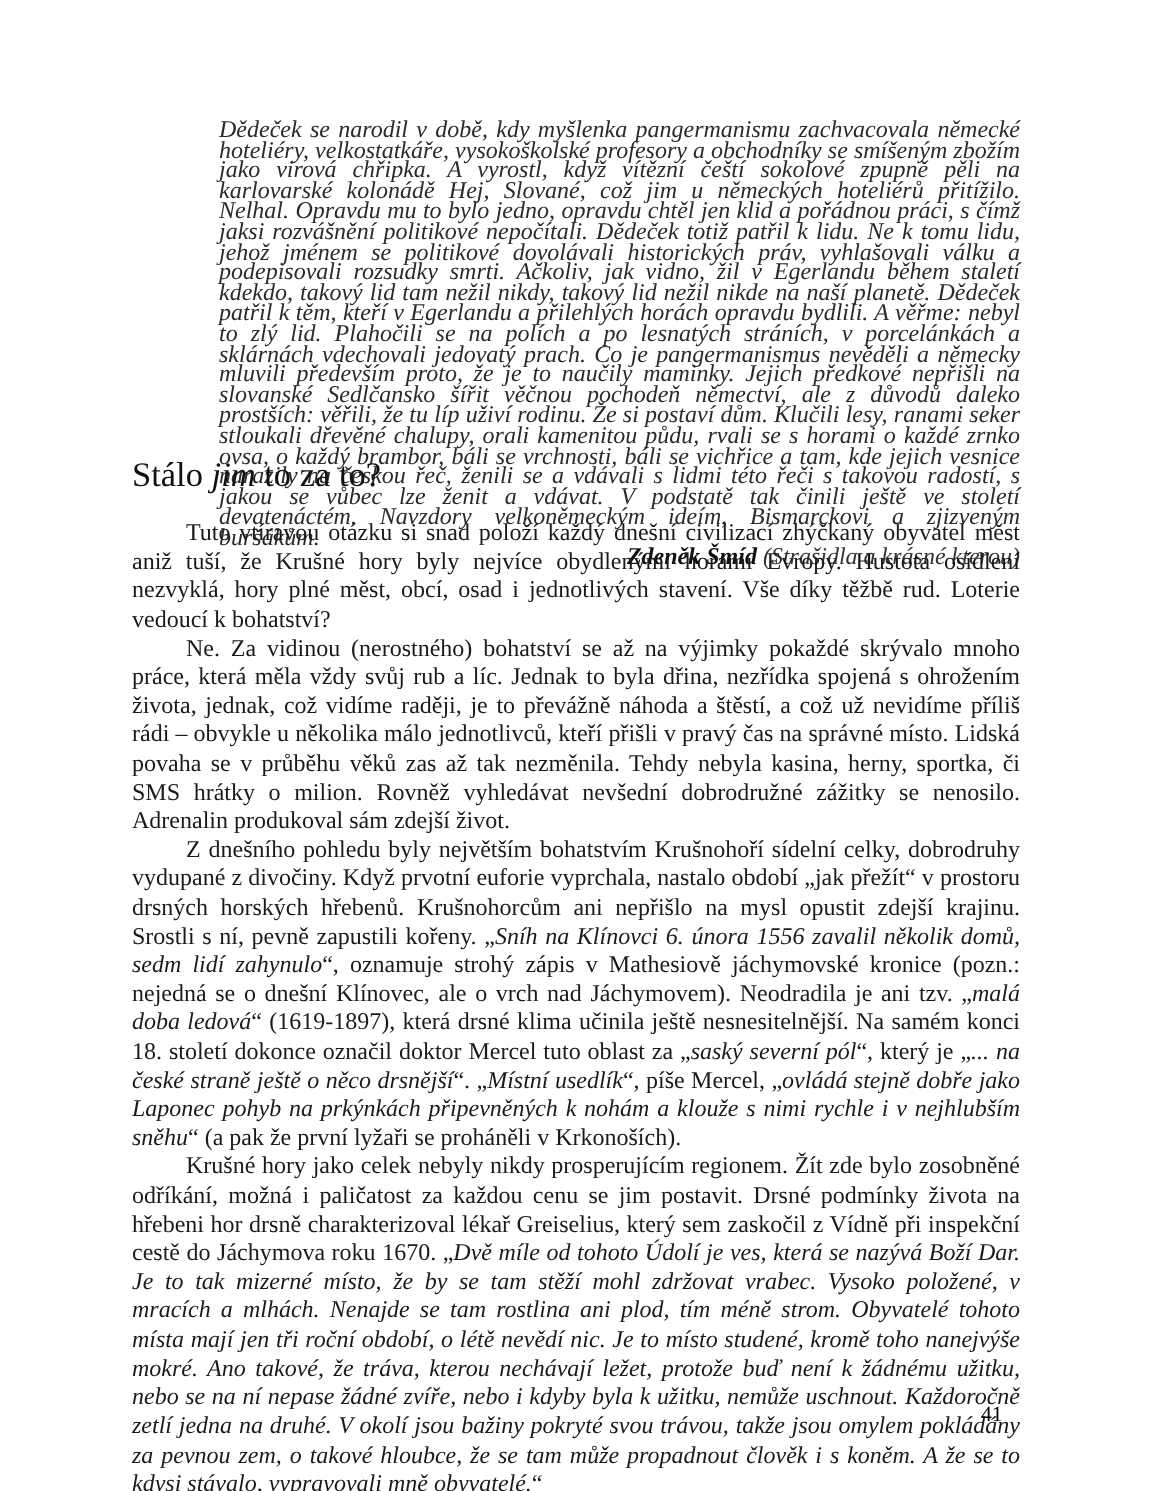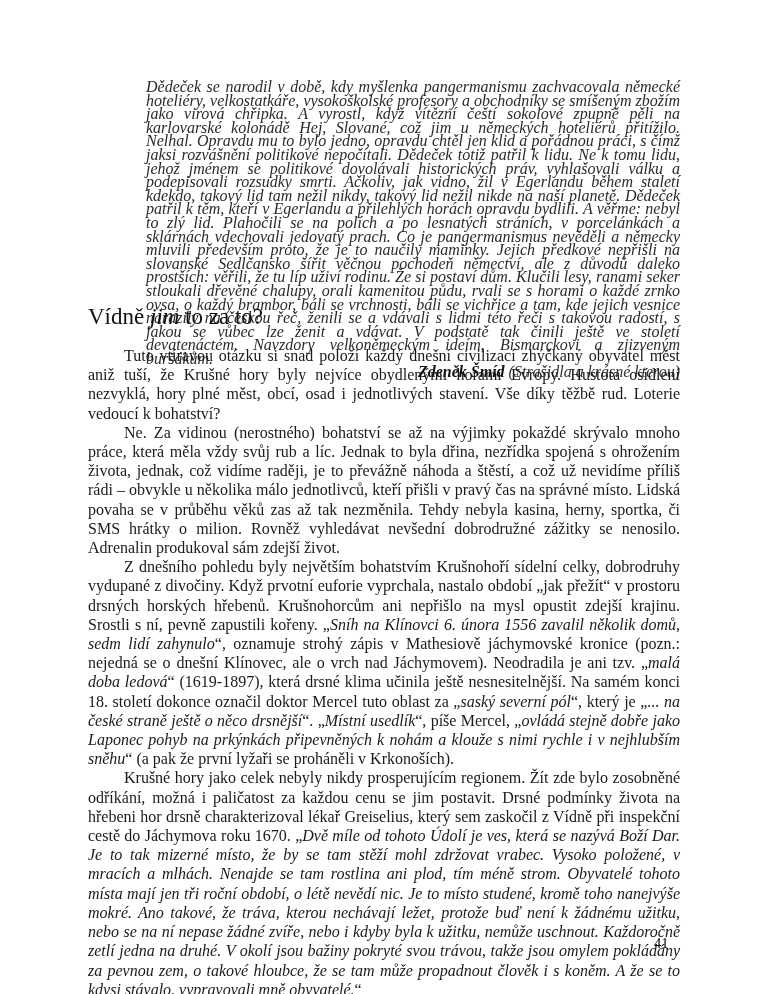--- a/index.html
+++ b/index.html
@@ -75,21 +75,21 @@
 <body>
 
 <div class="epigraph">
   <p>Dědeček se narodil v době, kdy myšlenka pangermanismu zachvacovala německé hoteliéry, velkostatkáře, vysokoškolské profesory a obchodníky se smíšeným zbožím jako virová chřipka. A vyrostl, když vítězní čeští sokolové zpupně pěli na karlovarské kolonádě Hej, Slované, což jim u německých hoteliérů přitížilo. Nelhal. Opravdu mu to bylo jedno, opravdu chtěl jen klid a pořádnou práci, s čímž jaksi rozvášnění politikové nepočítali. Dědeček totiž patřil k lidu. Ne k tomu lidu, jehož jménem se politikové dovolávali historických práv, vyhlašovali válku a podepisovali rozsudky smrti. Ačkoliv, jak vidno, žil v Egerlandu během staletí kdekdo, takový lid tam nežil nikdy, takový lid nežil nikde na naší planetě. Dědeček patřil k těm, kteří v Egerlandu a přilehlých horách opravdu bydlili. A věřme: nebyl to zlý lid. Plahočili se na polích a po lesnatých stráních, v porcelánkách a sklárnách vdechovali jedovatý prach. Co je pangermanismus nevěděli a německy mluvili především proto, že je to naučily maminky. Jejich předkové nepřišli na slovanské Sedlčansko šířit věčnou pochodeň němectví, ale z důvodů daleko prostších: věřili, že tu líp uživí rodinu. Že si postaví dům. Klučili lesy, ranami seker stloukali dřevěné chalupy, orali kamenitou půdu, rvali se s horami o každé zrnko ovsa, o každý brambor, báli se vrchnosti, báli se vichřice a tam, kde jejich vesnice narazily na českou řeč, ženili se a vdávali s lidmi této řeči s takovou radostí, s jakou se vůbec lze ženit a vdávat. V podstatě tak činili ještě ve století devatenáctém. Navzdory velkoněmeckým ideím, Bismarckovi a zjizveným buršákům.</p>
   <p class="attribution">
     <span class="author">Zdeněk Šmíd</span>
     <span class="source">(Strašidla a krásné kterou)</span>
   </p>
 </div>
 
-<h1 class="title"><span>Vídně </span><span class="it">jim</span><span> to za to?</span></h1>
+<h1 class="title"><span>Stálo </span><span class="it">jim</span><span> to za to?</span></h1>
 
 <div class="body-text" id="body-text">
     <p><span>Tuto vtíravou otázku si snad položí každý dnešní civilizací zhýčkaný obyvatel měst aniž tuší, že Krušné hory byly nejvíce obydlenými horami Evropy. Hustota osídlení nezvyklá, hory plné měst, obcí, osad i jednotlivých stavení. Vše díky těžbě rud. Loterie vedoucí k bohatství?</span></p>
     <p><span>Ne. Za vidinou (nerostného) bohatství se až na výjimky pokaždé skrývalo mnoho práce, která měla vždy svůj rub a líc. Jednak to byla dřina, nezřídka spojená s ohrožením života, jednak, což vidíme raději, je to převážně náhoda a štěstí, a což už nevidíme příliš rádi – obvykle u několika málo jednotlivců, kteří přišli v pravý čas na správné místo. Lidská povaha se v průběhu věků zas až tak nezměnila. Tehdy nebyla kasina, herny, sportka, či SMS hrátky o milion. Rovněž vyhledávat nevšední dobrodružné zážitky se nenosilo. Adrenalin produkoval sám zdejší život.</span></p>
     <p><span>Z dnešního pohledu byly největším bohatstvím Krušnohoří sídelní celky, dobrodruhy vydupané z divočiny. Když prvotní euforie vyprchala, nastalo období „jak přežít“ v prostoru drsných horských hřebenů. Krušnohorcům ani nepřišlo na mysl opustit zdejší krajinu. Srostli s ní, pevně zapustili kořeny. „</span><span class="it">Sníh na Klínovci 6. února 1556 zavalil několik domů, sedm lidí zahynulo</span><span>“, oznamuje strohý zápis v Mathesiově jáchymovské kronice (pozn.: nejedná se o dnešní Klínovec, ale o vrch nad Jáchymovem). Neodradila je ani tzv. „</span><span class="it">malá doba ledová</span><span>“ (1619-1897), která drsné klima učinila ještě nesnesitelnější. Na samém konci 18. století dokonce označil doktor Mercel tuto oblast za „</span><span class="it">saský severní pól</span><span>“, který je „</span><span class="it">... na české straně ještě o něco drsnější</span><span>“. „</span><span class="it">Místní usedlík</span><span>“, píše Mercel, „</span><span class="it">ovládá stejně dobře jako Laponec pohyb na prkýnkách připevněných k nohám a klouže s nimi rychle i v nejhlubším sněhu</span><span>“ (a pak že první lyžaři se proháněli v Krkonoších).</span></p>
     <p><span>Krušné hory jako celek nebyly nikdy prosperujícím regionem. Žít zde bylo zosobněné odříkání, možná i paličatost za každou cenu se jim postavit. Drsné podmínky života na hřebeni hor drsně charakterizoval lékař Greiselius, který sem zaskočil z Vídně při inspekční cestě do Jáchymova roku 1670. „</span><span class="it">Dvě míle od tohoto Údolí je ves, která se nazývá Boží Dar. Je to tak mizerné místo, že by se tam stěží mohl zdržovat vrabec. Vysoko položené, v mracích a mlhách. Nenajde se tam rostlina ani plod, tím méně strom. Obyvatelé tohoto místa mají jen tři roční období, o létě nevědí nic. Je to místo studené, kromě toho nanejvýše mokré. Ano takové, že tráva, kterou nechávají ležet, protože buď není k žádnému užitku, nebo se na ní nepase žádné zvíře, nebo i kdyby byla k užitku, nemůže uschnout. Každoročně zetlí jedna na druhé. V okolí jsou bažiny pokryté svou trávou, takže jsou omylem pokládány za pevnou zem, o takové hloubce, že se tam může propadnout člověk i s koněm. A že se to kdysi stávalo, vypravovali mně obyvatelé.</span><span>“</span></p>
   </div>
 
 <div class="page-number">41</div>
 

